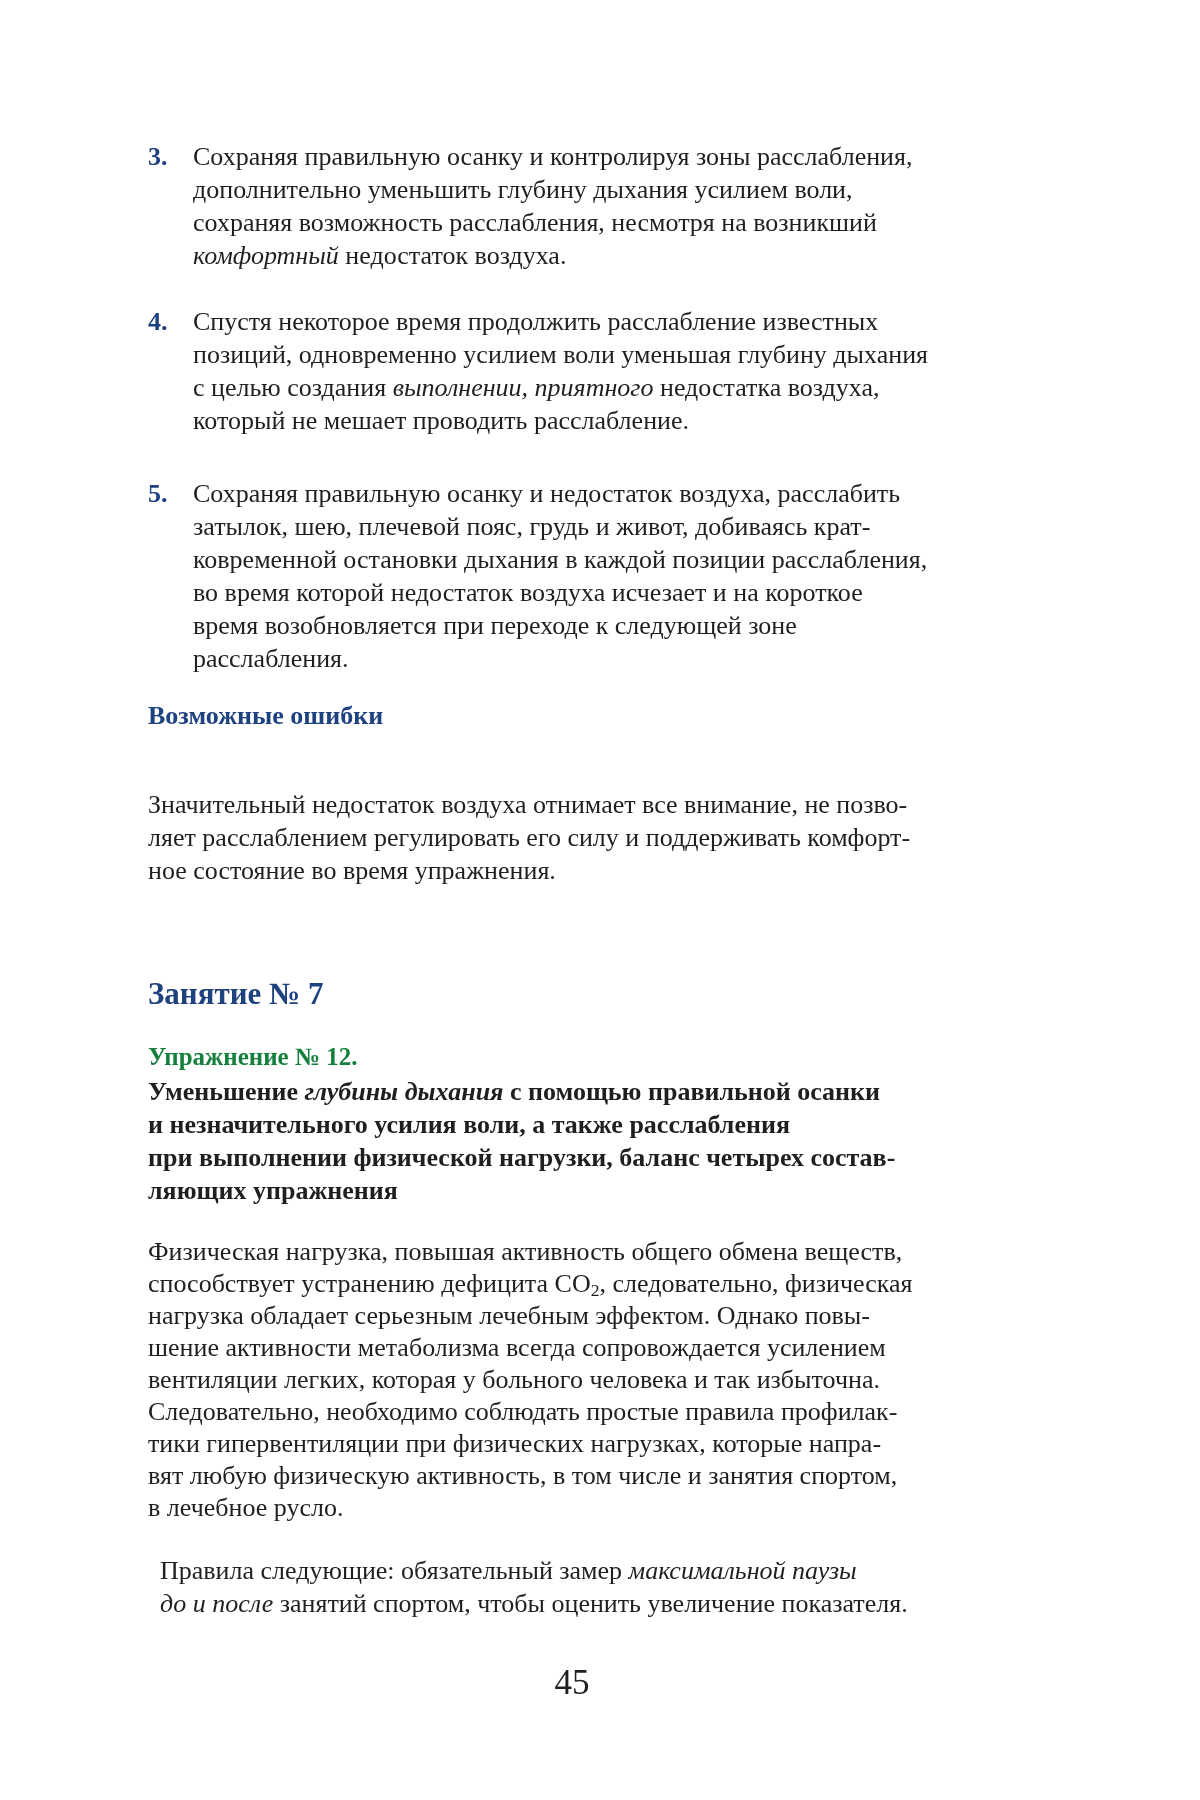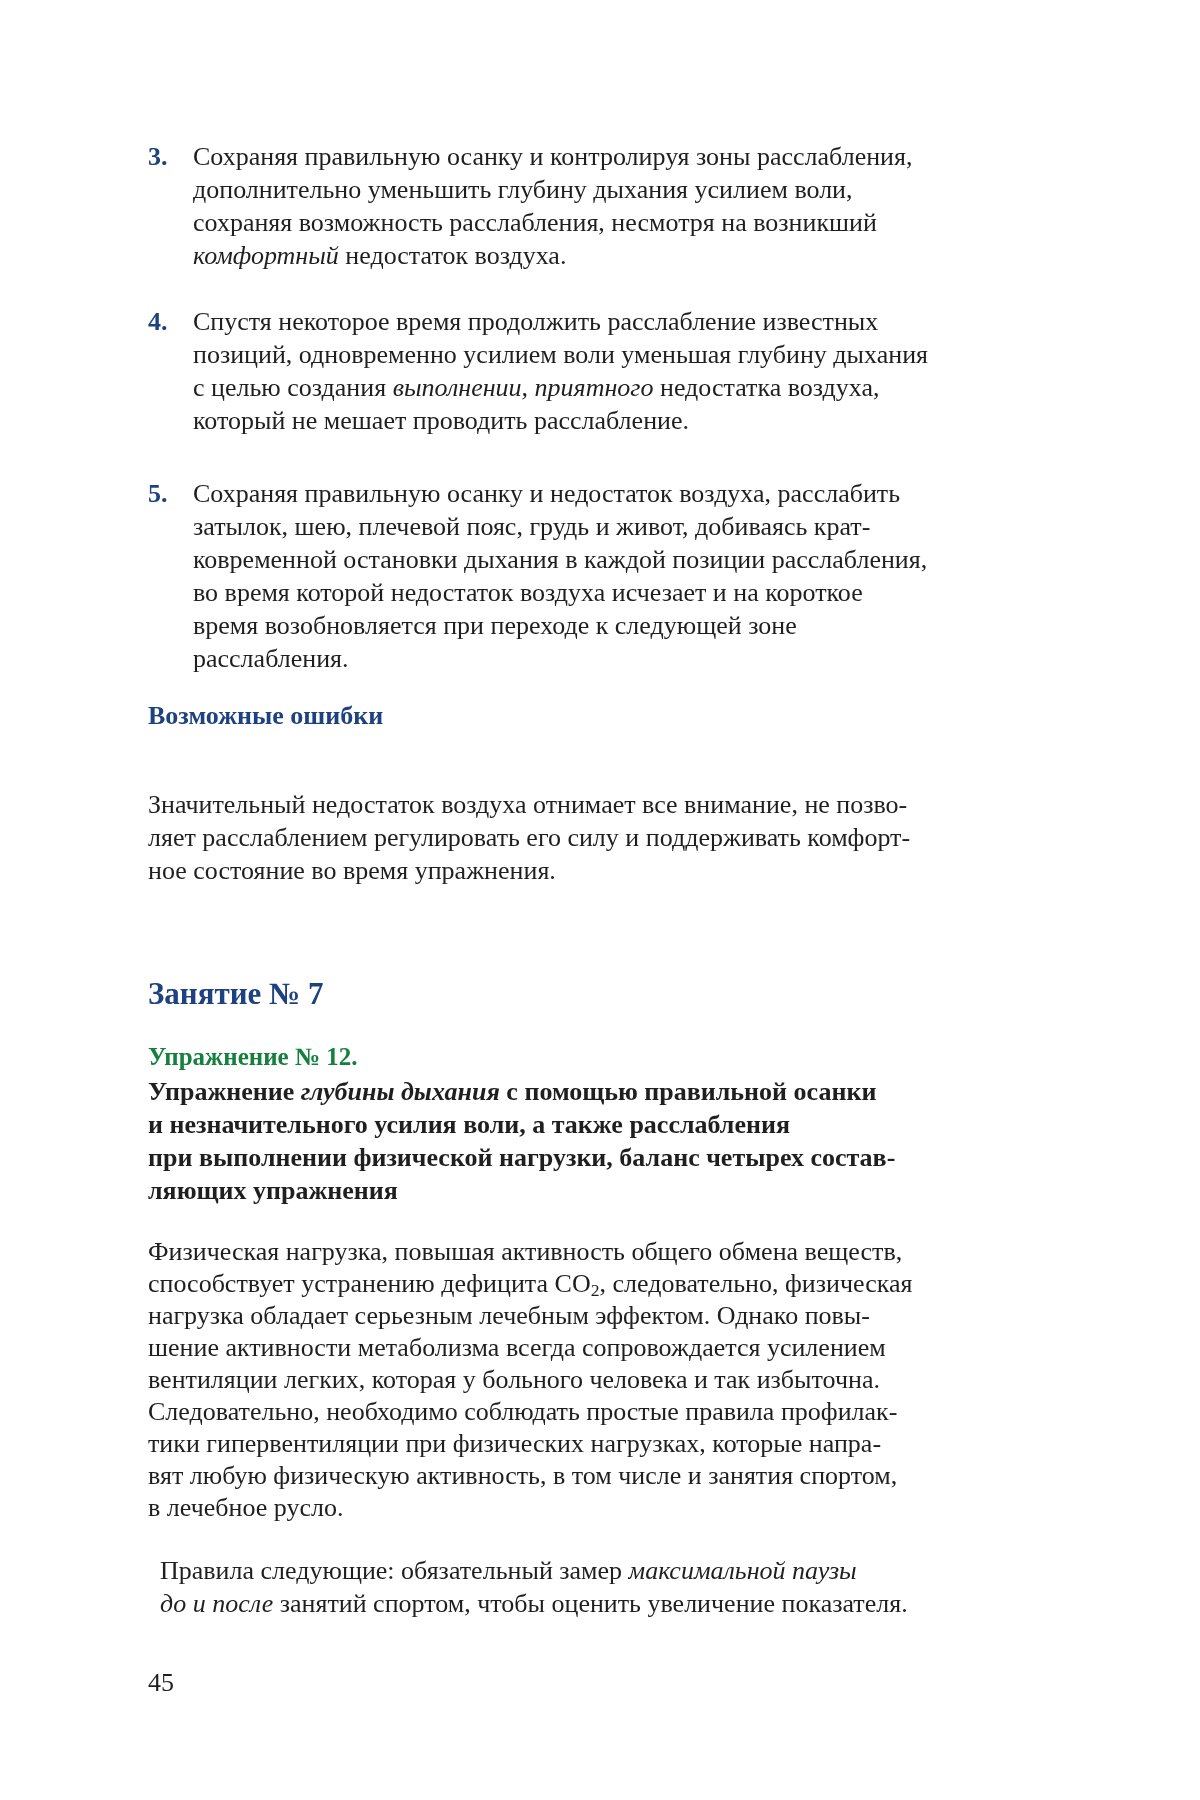--- a/index.html
+++ b/index.html
@@ -65,22 +65,22 @@
     font-weight: bold;
     margin: 2px 0 0 0;
   }
   .body-para { margin: 29px 0 0 0; line-height: 32px; }
   .rules-para { margin: 30px 0 0 12px; }
   .page-number {
     position: absolute;
     top: 1668px;
     left: 148px;
     width: 848px;
-    text-align: left;
-    font-size: 26px;
+    text-align: center;
+    font-size: 35px;
     line-height: 30px;
   }
 </style>
 </head>
 <body>
 
 <div class="page">
   <div class="content">
 
     <div class="list-row gap-after-3">
@@ -112,21 +112,21 @@
     <h3 class="errors-heading">Возможные ошибки</h3>
 
     <p class="errors-para rich"><span>Значительный недостаток воздуха отнимает все внимание, не позво-
 ляет расслаблением регулировать его силу и поддерживать комфорт-
 ное состояние во время упражнения.</span></p>
 
     <h1 class="lesson-heading">Занятие № 7</h1>
 
     <h2 class="exercise-heading">Упражнение № 12.</h2>
 
-    <p class="exercise-title rich"><span>Упражнение </span><span class="it">глубины дыхания</span><span> с помощью правильной осанки
+    <p class="exercise-title rich"><span>Уменьшение </span><span class="it">глубины дыхания</span><span> с помощью правильной осанки
 и незначительного усилия воли, а также расслабления
 при выполнении физической нагрузки, баланс четырех состав-
 ляющих упражнения</span></p>
 
     <p class="body-para rich"><span>Физическая нагрузка, повышая активность общего обмена веществ,
 способствует устранению дефицита CO</span><sub class="co2">2</sub><span>, следовательно, физическая
 нагрузка обладает серьезным лечебным эффектом. Однако повы-
 шение активности метаболизма всегда сопровождается усилением
 вентиляции легких, которая у больного человека и так избыточна.
 Следовательно, необходимо соблюдать простые правила профилак-

